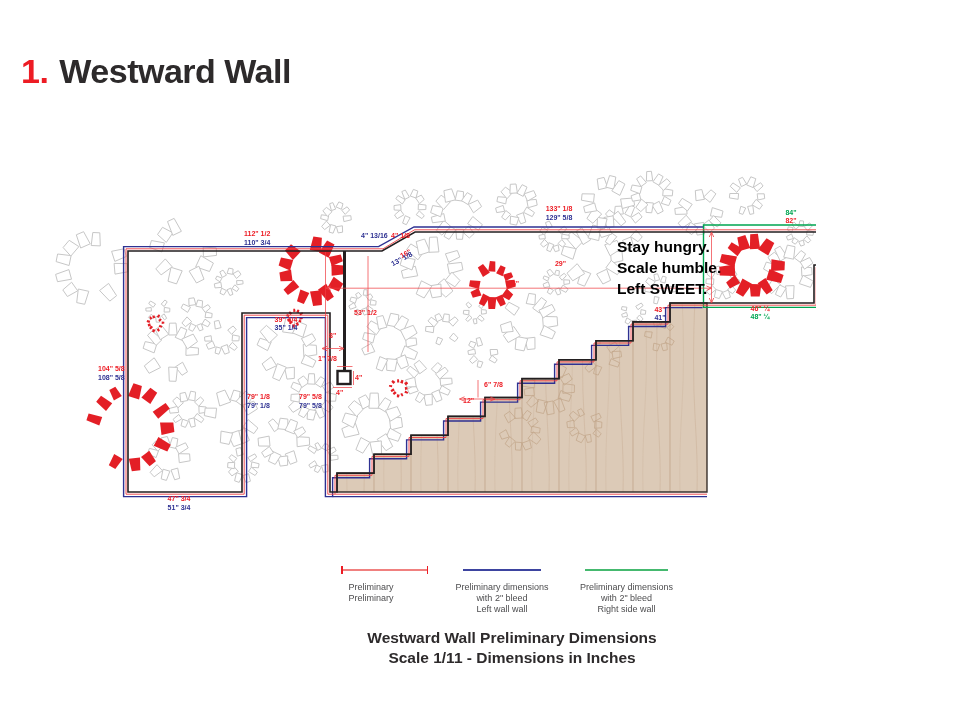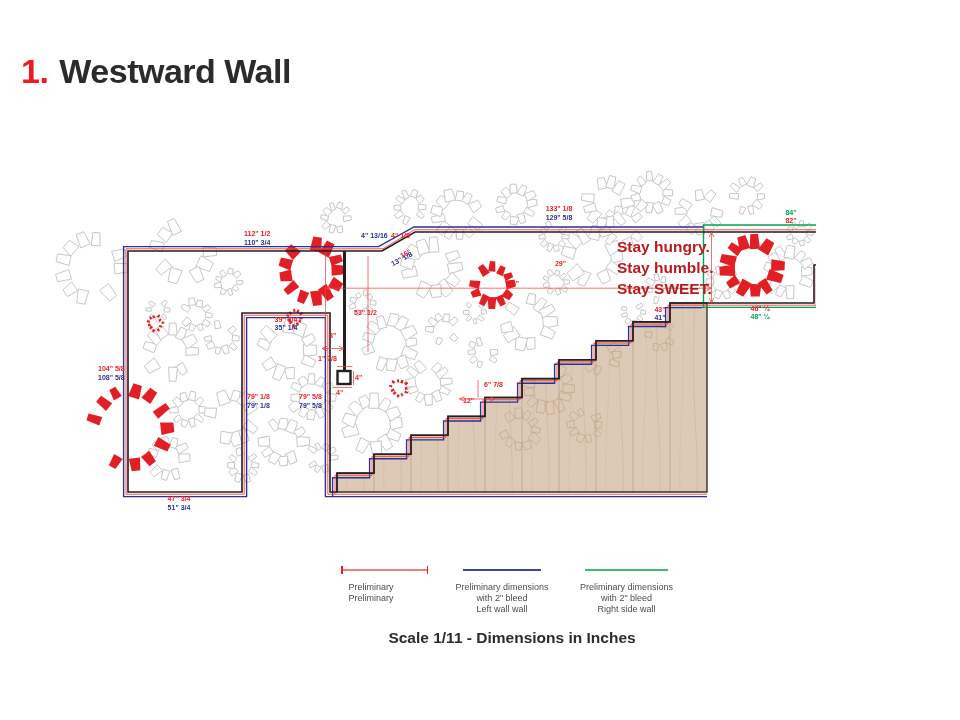--- a/index.html
+++ b/index.html
@@ -2,21 +2,21 @@
 <html><head>
 <meta charset="utf-8">
 <style>
   html,body{margin:0;padding:0;background:#ffffff;}
   #page{position:relative;width:816px;height:720px;background:#ffffff;overflow:hidden;
         font-family:"Liberation Sans", sans-serif;text-decoration:underline;}
   #title{position:absolute;left:21px;top:52px;font-size:34px;font-weight:bold;letter-spacing:-0.5px;white-space:nowrap;}
   #title .num{margin-right:11px;}
   #drawing{position:absolute;left:0;top:0;width:960px;height:720px;}
   .dim{position:absolute;font-size:7px;font-weight:bold;line-height:7px;white-space:nowrap;}
-  #quote{position:absolute;left:617px;top:236px;font-size:15.5px;font-weight:bold;line-height:21px;color:#b91c1c;}
+  #quote{position:absolute;left:617px;top:236px;font-size:15.5px;font-weight:bold;line-height:21px;color:#000000;}
   .legend-line{position:absolute;height:2px;}
   .legend-tick{position:absolute;width:1.5px;height:8px;top:-3px;}
   .legend-label{position:absolute;font-size:9px;line-height:11px;color:#4d4d4f;text-align:center;}
   #caption{position:absolute;left:64px;top:628px;width:896px;text-align:center;color:#2d2a2b;
            font-size:15.5px;font-weight:bold;line-height:20px;}
 </style>
 </head>
 <body>
 
 <div id="page">
@@ -645,22 +645,22 @@
           <path d="M495,399 l-5,-2.2 M495,399 l-5,2.2" stroke-width="0.9"></path>
   </g>
 </svg></div>
 
   <div id="title">
     <span class="num" style="color: rgb(237, 28, 36);">1.</span><span style="color: rgb(45, 42, 43);">Westward Wall</span>
   </div>
 
   <div id="quote">
     <div>Stay hungry.</div>
-    <div>Stay humble.</div>
-    <div>Stay SWEET.</div>
+    <div>Scale humble.</div>
+    <div>Left SWEET.</div>
   </div>
 
   <div id="legend">
       <div class="legend-line" style="left: 341px; top: 569px; width: 87px; background: rgb(240, 128, 127);">
         <div class="legend-tick" style="left: 0px; background: rgb(237, 28, 36);"></div>
         <div class="legend-tick" style="left: 85.5px; background: rgb(237, 28, 36);"></div>
       </div>
       <div class="legend-label" style="left: 301px; top: 582px; width: 140px;">
         <div>Preliminary</div>
         <div>Preliminary</div>
@@ -673,20 +673,21 @@
       </div>
       <div class="legend-line" style="left: 585px; top: 569px; width: 83px; background: rgb(69, 185, 111);"></div>
       <div class="legend-label" style="left: 556.5px; top: 582px; width: 140px;">
         <div>Preliminary dimensions</div>
         <div>with 2" bleed</div>
         <div>Right side wall</div>
       </div>
     </div>
 
   <div id="caption">
+    <div>Westward Wall Preliminary Dimensions</div>
     <div>Scale 1/11 - Dimensions in Inches</div>
   </div>
 <div class="dim" style="color: rgb(237, 28, 36); top: 230px; left: 244px;">112" 1/2</div>
     <div class="dim" style="color: rgb(46, 49, 146); top: 238.5px; left: 244px;">110" 3/4</div>
     <div class="dim" style="color: rgb(237, 28, 36); top: 365px; left: 98px;">104" 5/8</div>
     <div class="dim" style="color: rgb(46, 49, 146); top: 373.5px; left: 98px;">108" 5/8</div>
     <div class="dim" style="color: rgb(237, 28, 36); top: 495px; left: 179px; transform: translateX(-50%);">47" 3/4</div>
     <div class="dim" style="color: rgb(46, 49, 146); top: 503.5px; left: 179px; transform: translateX(-50%);">51" 3/4</div>
     <div class="dim" style="color: rgb(237, 28, 36); top: 315.5px; left: 286px; transform: translateX(-50%);">39" 1/4</div>
     <div class="dim" style="color: rgb(46, 49, 146); top: 324px; left: 286px; transform: translateX(-50%);">35" 1/4</div>

